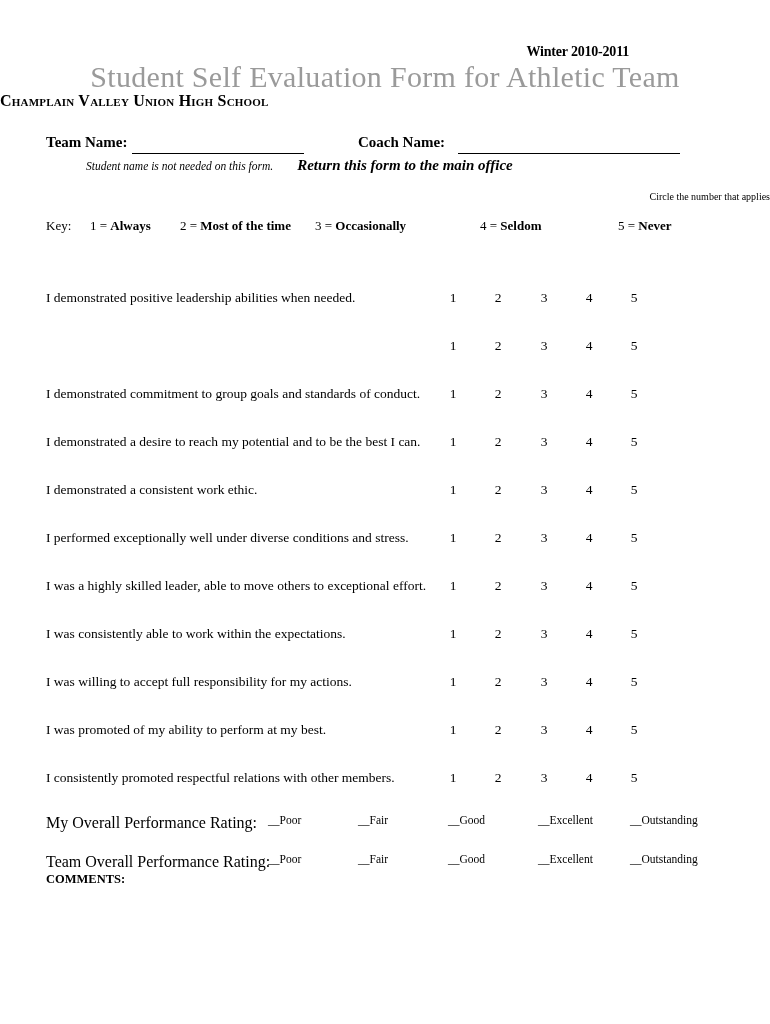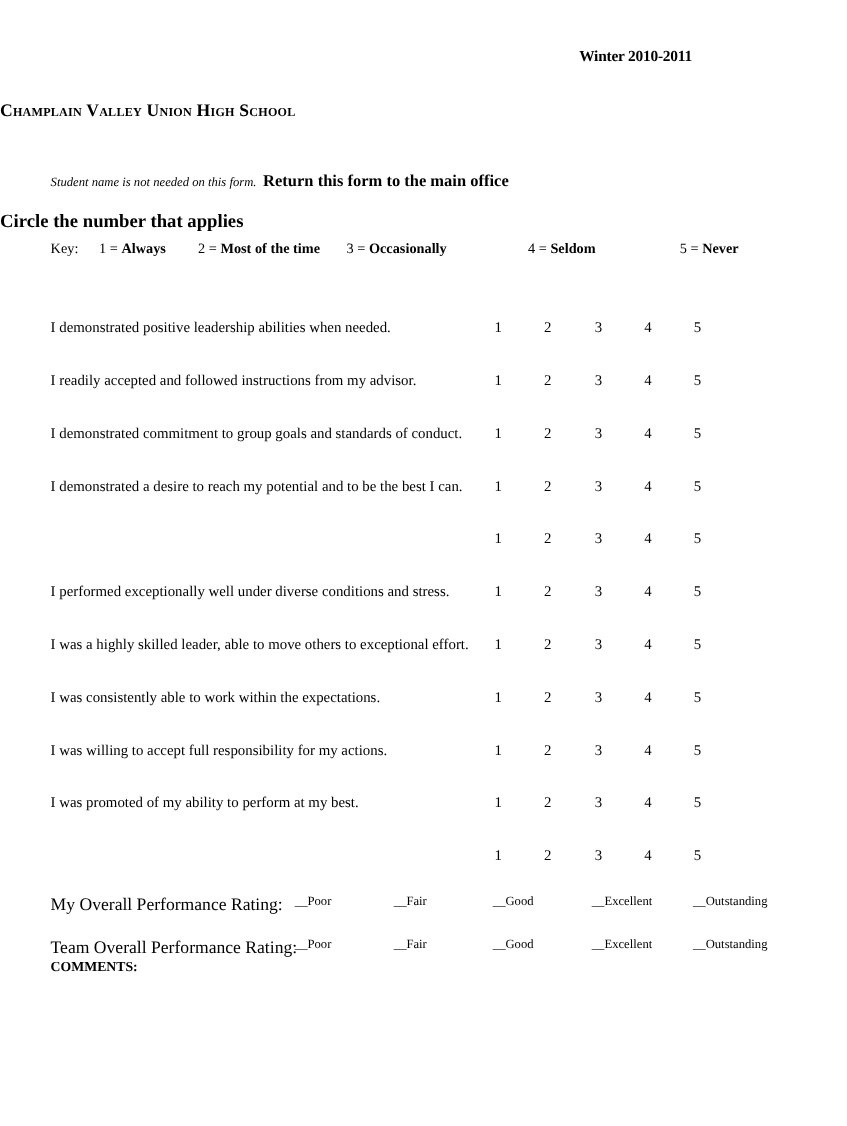--- a/index.html
+++ b/index.html
@@ -87,35 +87,37 @@
   .note-row {
     position: absolute;
     top: 157px;
     left: 46px;
     white-space: nowrap;
     line-height: 1;
   }
   .note-small {
     font-size: 11.5px;
     font-style: italic;
+    margin-left: 40px;
   }
   .note-strong {
     font-size: 15px;
-    font-weight: bold;
-    margin-left: 2px;
+    font-style: italic;
+    font-weight: bold;
+    margin-left: 20px;
   }
 
   .circle-note {
     position: absolute;
     top: 191px;
     left: 0;
     width: 770px;
-    text-align: left;
-    font-size: 17px;
-    font-weight: bold;
+    text-align: right;
+    font-size: 10px;
+    font-weight: normal;
     white-space: nowrap;
   }
 
   
   .key-row {
     position: absolute;
     top: 218px;
     left: 0;
     width: 770px;
     height: 18px;
@@ -209,23 +211,30 @@
     white-space: nowrap;
   }
 </style>
 </head>
 <body>
 
 <div class="page">
 
   <div class="term-line">Winter 2010-2011</div>
 
+  <div class="main-title">Student Self Evaluation Form for Athletic Team</div>
 
   <div class="sub-title">Champlain Valley Union High School</div>
 
+  <div class="names-row">
+    <span class="field-label team-label">Team Name:</span>
+    <span class="field-rule team-rule"></span>
+    <span class="field-label coach-label">Coach Name:</span>
+    <span class="field-rule coach-rule"></span>
+  </div>
 
   <div class="note-row">
     <span class="note-small">Student name is not needed on this form.</span>
     <span class="note-strong">Return this form to the main office</span>
   </div>
 
   <div class="circle-note">Circle the number that applies</div>
 
   <div class="key-row">
     <span class="key-label">Key:</span>
@@ -237,21 +246,20 @@
         <div class="stmt-text">I demonstrated positive leadership abilities when needed.</div>
         <div class="scale">
           <span class="scale-num" style="left: 0px;">1</span>
           <span class="scale-num" style="left: 45px;">2</span>
           <span class="scale-num" style="left: 91px;">3</span>
           <span class="scale-num" style="left: 136px;">4</span>
           <span class="scale-num" style="left: 181px;">5</span>
         </div>
       </div>
       <div class="stmt-row">
-        <div class="stmt-text">I readily accepted and followed instructions from my advisor.</div>
         <div class="scale">
           <span class="scale-num" style="left: 0px;">1</span>
           <span class="scale-num" style="left: 45px;">2</span>
           <span class="scale-num" style="left: 91px;">3</span>
           <span class="scale-num" style="left: 136px;">4</span>
           <span class="scale-num" style="left: 181px;">5</span>
         </div>
       </div>
       <div class="stmt-row">
         <div class="stmt-text">I demonstrated commitment to group goals and standards of conduct.</div>
@@ -267,20 +275,21 @@
         <div class="stmt-text">I demonstrated a desire to reach my potential and to be the best I can.</div>
         <div class="scale">
           <span class="scale-num" style="left: 0px;">1</span>
           <span class="scale-num" style="left: 45px;">2</span>
           <span class="scale-num" style="left: 91px;">3</span>
           <span class="scale-num" style="left: 136px;">4</span>
           <span class="scale-num" style="left: 181px;">5</span>
         </div>
       </div>
       <div class="stmt-row">
+        <div class="stmt-text">I demonstrated a consistent work ethic.</div>
         <div class="scale">
           <span class="scale-num" style="left: 0px;">1</span>
           <span class="scale-num" style="left: 45px;">2</span>
           <span class="scale-num" style="left: 91px;">3</span>
           <span class="scale-num" style="left: 136px;">4</span>
           <span class="scale-num" style="left: 181px;">5</span>
         </div>
       </div>
       <div class="stmt-row">
         <div class="stmt-text">I performed exceptionally well under diverse conditions and stress.</div>
@@ -326,20 +335,21 @@
         <div class="stmt-text">I was promoted of my ability to perform at my best.</div>
         <div class="scale">
           <span class="scale-num" style="left: 0px;">1</span>
           <span class="scale-num" style="left: 45px;">2</span>
           <span class="scale-num" style="left: 91px;">3</span>
           <span class="scale-num" style="left: 136px;">4</span>
           <span class="scale-num" style="left: 181px;">5</span>
         </div>
       </div>
       <div class="stmt-row">
+        <div class="stmt-text">I consistently promoted respectful relations with other members.</div>
         <div class="scale">
           <span class="scale-num" style="left: 0px;">1</span>
           <span class="scale-num" style="left: 45px;">2</span>
           <span class="scale-num" style="left: 91px;">3</span>
           <span class="scale-num" style="left: 136px;">4</span>
           <span class="scale-num" style="left: 181px;">5</span>
         </div>
       </div>
     </div>
 

